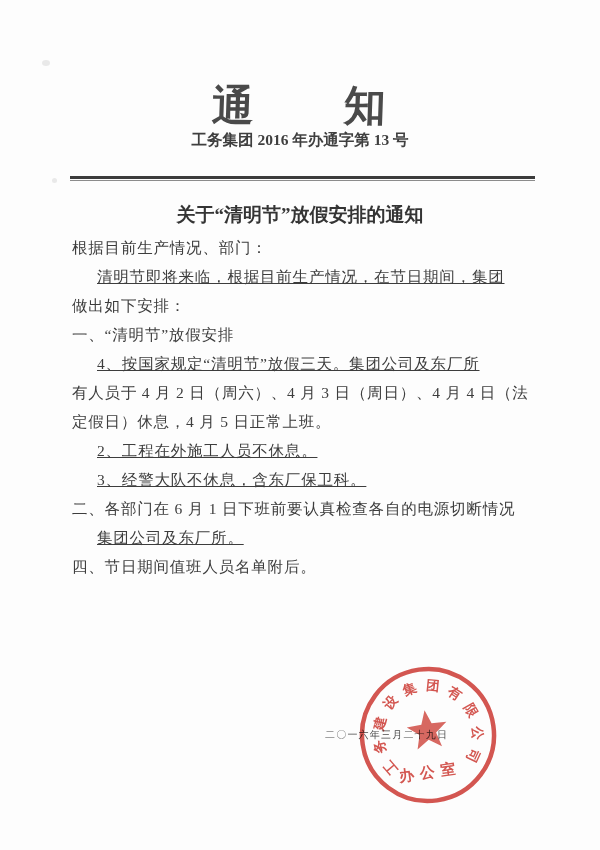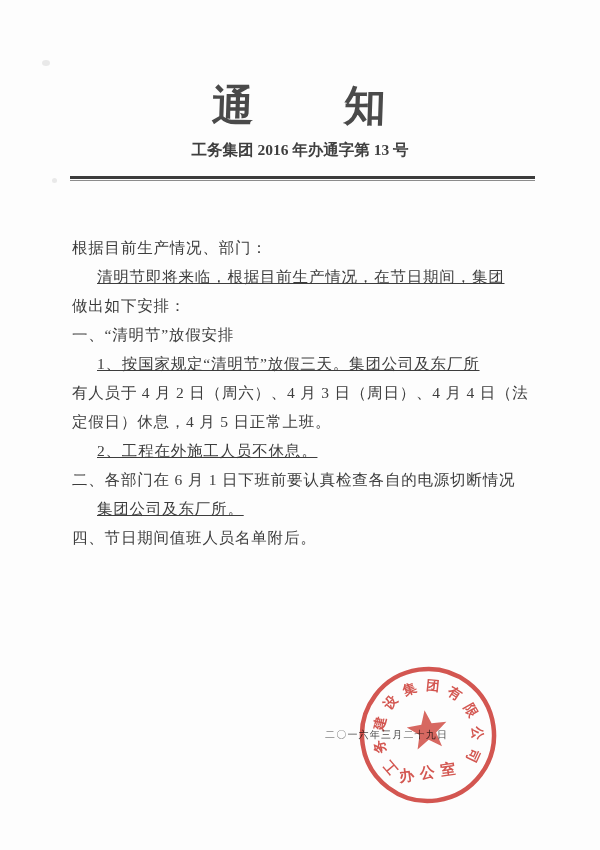--- a/index.html
+++ b/index.html
@@ -27,21 +27,21 @@
     width: 600px;
     text-align: center;
     font-size: 42px;
     font-weight: bold;
     color: #4a4a4a;
     letter-spacing: 2px;
     transform: skewX(-2deg);
   }
   .doc-number {
     position: absolute;
-    top: 140px;
+    top: 130px;
     left: 0;
     width: 600px;
     text-align: center;
     font-size: 15.5px;
     font-weight: bold;
     color: #3f3f3f;
   }
   .divider {
     position: absolute;
     top: 176px;
@@ -132,30 +132,32 @@
 
   <div class="speck speck-1"></div>
   <div class="speck speck-2"></div>
 
   <div class="big-title">通　　知</div>
 
   <div class="doc-number">工务集团 2016 年办通字第 13 号</div>
 
   <div class="divider"></div>
 
+  <div class="heading">关于“清明节”放假安排的通知</div>
 
   <div class="body-block">
     <div class="line">根据目前生产情况、部门：</div>
     <div class="line indent">清明节即将来临，根据目前生产情况，在节日期间，集团</div>
     <div class="line">做出如下安排：</div>
     <div class="line">一、“清明节”放假安排</div>
-    <div class="line indent">1、按国家规定“清明节”放假三天。集团公司及东厂所</div>
+    <div class="line indent">4、按国家规定“清明节”放假三天。集团公司及东厂所</div>
     <div class="line">有人员于 4 月 2 日（周六）、4 月 3 日（周日）、4 月 4 日（法</div>
     <div class="line">定假日）休息，4 月 5 日正常上班。</div>
     <div class="line indent">2、工程在外施工人员不休息。</div>
+    <div class="line indent">3、经警大队不休息，含东厂保卫科。</div>
     <div class="line">二、各部门在 6 月 1 日下班前要认真检查各自的电源切断情况</div>
     <div class="line indent">集团公司及东厂所。</div>
     <div class="line">四、节日期间值班人员名单附后。</div>
   </div>
 
   <div class="issue-date">二〇一六年三月二十九日</div>
 
   <div class="seal">
     <svg viewBox="0 0 150 150" width="150" height="150">
       <circle class="seal-ring" cx="75" cy="75" r="66" fill="none" stroke-width="4.5"></circle>

